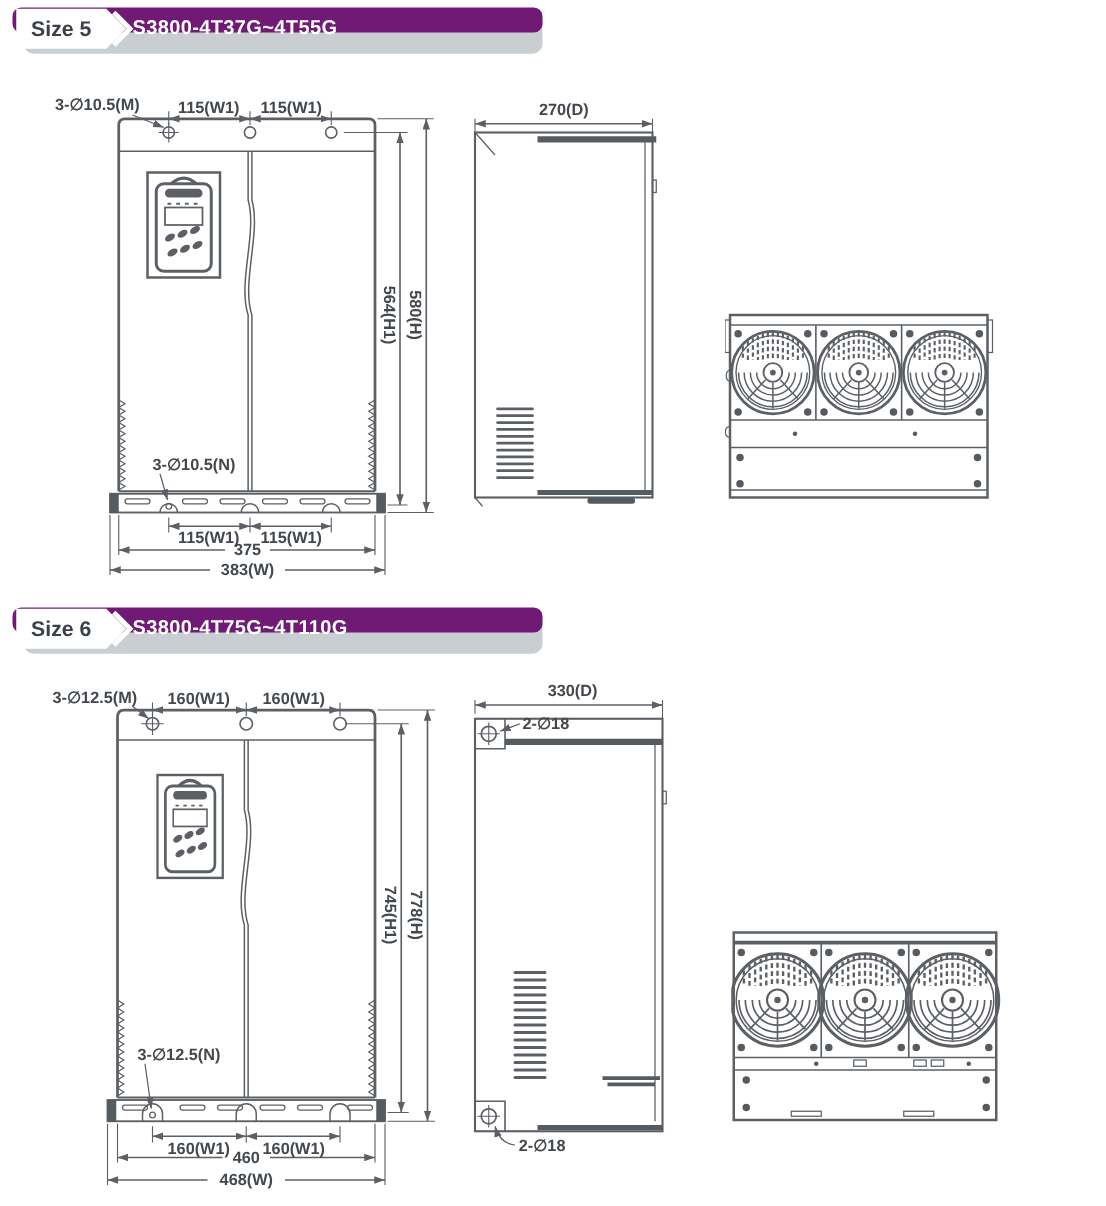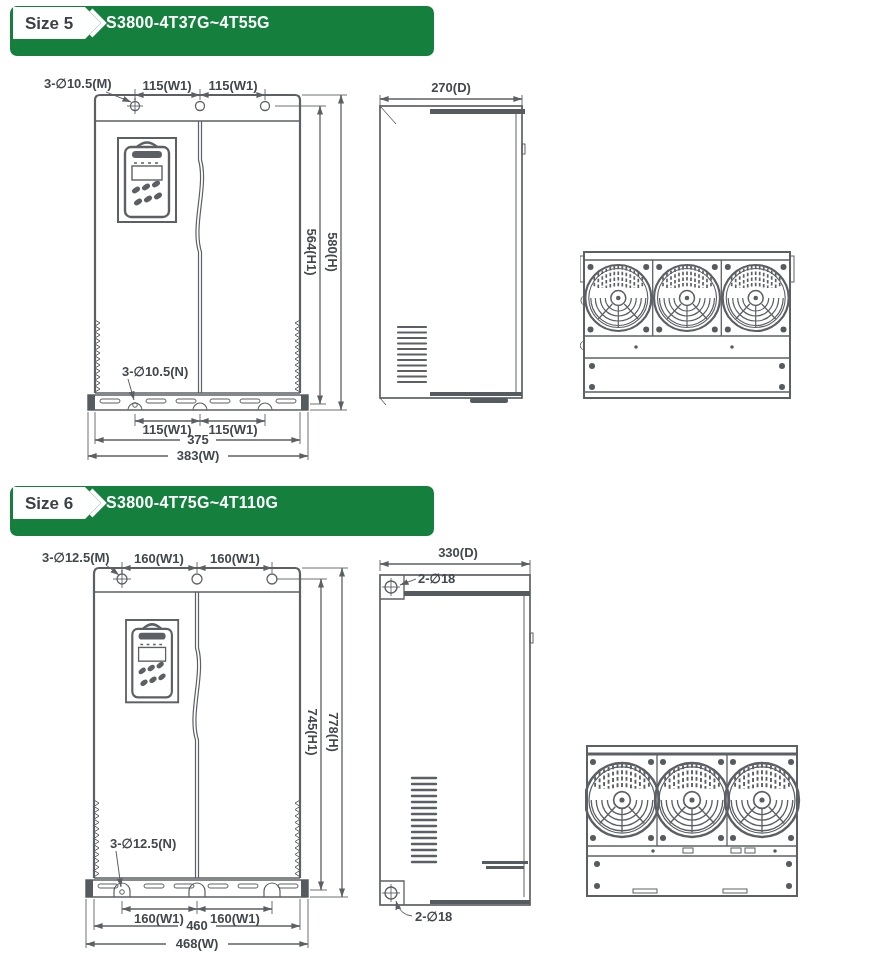--- a/index.html
+++ b/index.html
@@ -3,22 +3,22 @@
 <meta charset="utf-8">
 <style>
   html,body{margin:0;padding:0;background:#fff;}
   .page{position:relative;width:885px;height:965px;background:#ffffff;overflow:hidden;
         font-family:"Liberation Sans",sans-serif;}
   .abs{position:absolute;}
   
   .banner{position:absolute;left:10px;width:424px;height:34px;}
   .banner-shadow{position:absolute;left:9px;top:5px;width:415px;height:32px;
                  background:#c9ced2;border-radius:8px;}
-  .banner-bar{position:absolute;left:0;top:0;width:424px;height:50px;
-              background:#15803d;border-radius:7px;}
+  .banner-bar{position:absolute;left:0;top:0;width:424px;height:20px;
+              background:#701a75;border-radius:7px;}
   .banner-model{display:block;margin-left:96px;line-height:34px;color:#ffffff;
                 font-weight:bold;font-size:16px;letter-spacing:.3px;}
   .badge-svg{position:absolute;left:2px;top:0;}
   .badge-text{font-weight:bold;font-size:17px;fill:#3a4046;}
   
   svg text{font-family:"Liberation Sans",sans-serif;font-weight:bold;
            font-size:13px;fill:#43484d;stroke:none;}
 </style>
 </head>
 <body>

